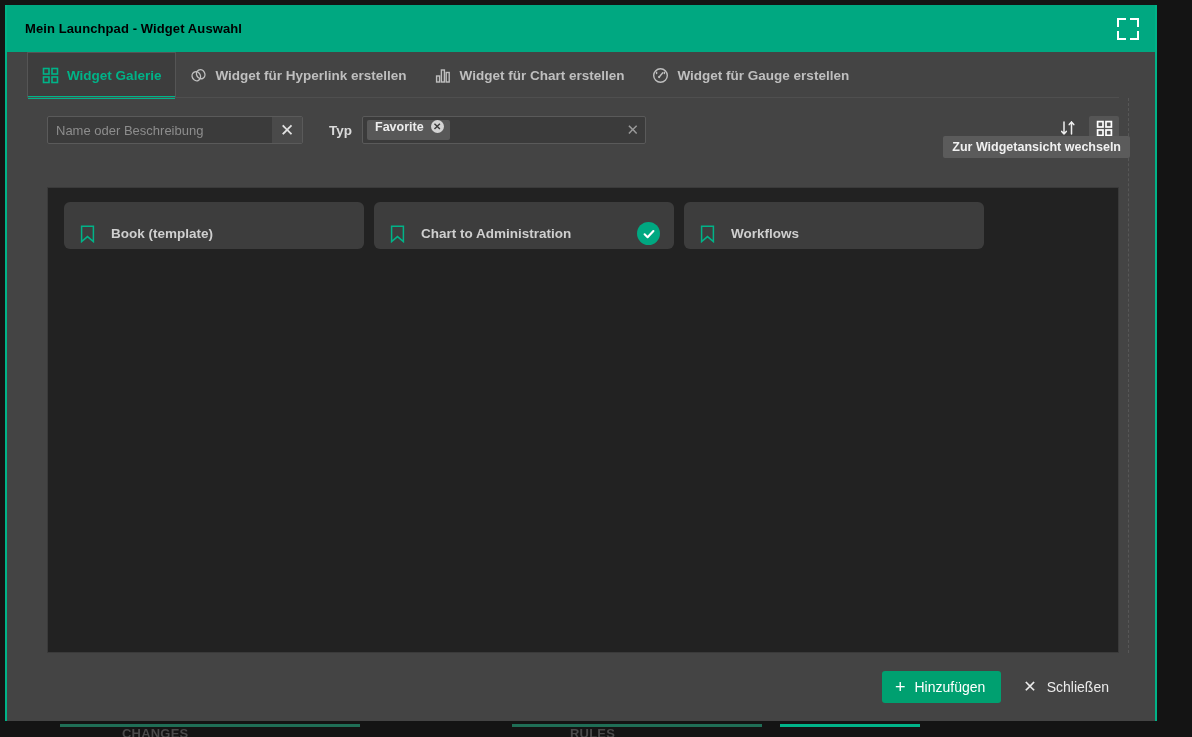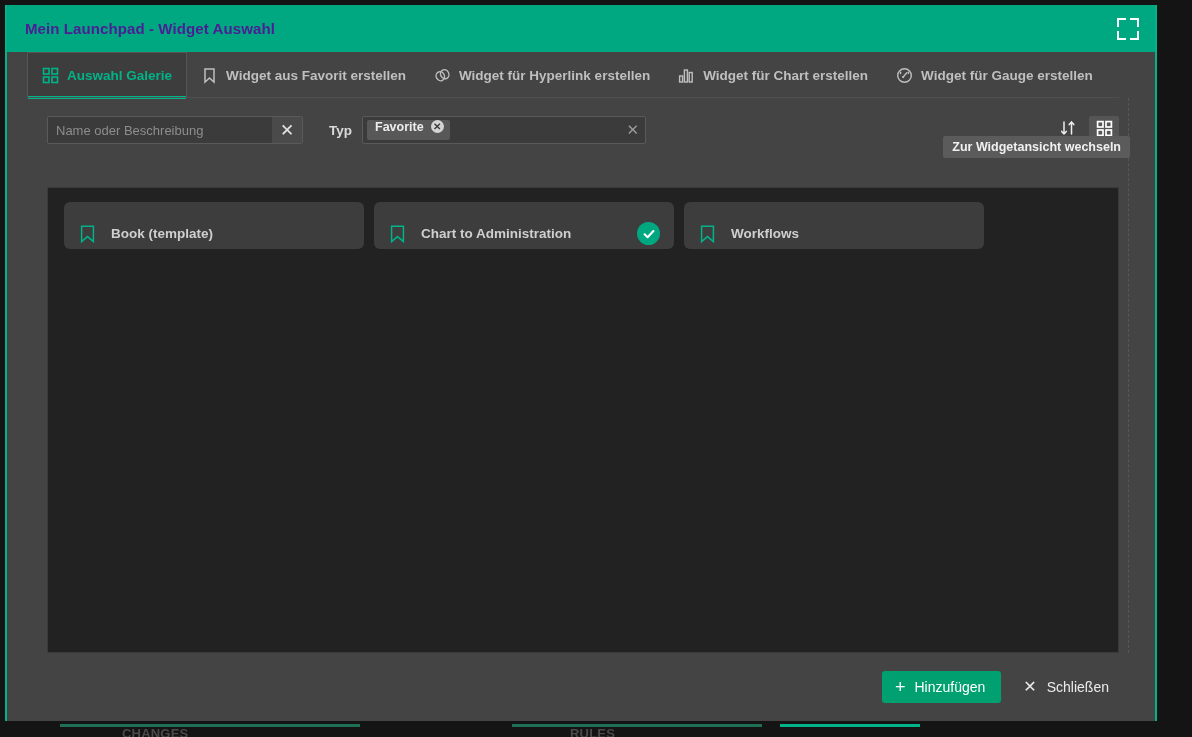--- a/index.html
+++ b/index.html
@@ -24,21 +24,21 @@
     background: #444444;
     border-left: 2px solid #00b388;
     border-right: 2px solid #00b388;
     display: flex; flex-direction: column;
   }
   .titlebar {
     height: 47px; background: #00a881;
     display: flex; align-items: center; justify-content: space-between;
     padding: 0 16px 0 18px; flex: 0 0 auto;
   }
-  .titlebar .title { font-size: 15px; font-weight: bold; color: #4c1d95; letter-spacing: .1px; }
+  .titlebar .title { font-size: 13px; font-weight: bold; color: #000000; letter-spacing: .1px; }
   .fullscreen-icon { width: 22px; height: 22px; position: relative; cursor: pointer; }
   .fullscreen-icon i { position: absolute; width: 9px; height: 9px; border: 2px solid #ffffff; }
   .fullscreen-icon i:nth-child(1) { left:0; top:0; border-right:none; border-bottom:none; }
   .fullscreen-icon i:nth-child(2) { right:0; top:0; border-left:none; border-bottom:none; }
   .fullscreen-icon i:nth-child(3) { left:0; bottom:0; border-right:none; border-top:none; }
   .fullscreen-icon i:nth-child(4) { right:0; bottom:0; border-left:none; border-top:none; }
 
   
   .tabbar {
     height: 46px; flex: 0 0 auto; position: relative;
@@ -174,31 +174,23 @@
 
     <div class="tab active">
       <span class="tab-ico">
         <svg viewBox="0 0 17 17" fill="none" stroke="#00b388" stroke-width="1.6">
           <rect x="1.5" y="1.5" width="5.5" height="5.5"></rect>
             <rect x="10" y="1.5" width="5.5" height="5.5"></rect>
           <rect x="1.5" y="10" width="5.5" height="5.5"></rect>
             <rect x="10" y="10" width="5.5" height="5.5"></rect>
         </svg>
       </span>
-      <span>Auswahl Galerie</span>
-    </div>
-
-    <div class="tab">
-      <span class="tab-ico">
-        <svg viewBox="0 0 17 17" fill="none" stroke="#bfbfbf" stroke-width="1.5">
-          <path d="M4 2 h9 v13 l-4.5 -4 l-4.5 4 z"></path>
-        </svg>
-      </span>
-      <span>Widget aus Favorit erstellen</span>
-    </div>
+      <span>Widget Galerie</span>
+    </div>
+
 
     <div class="tab">
       <span class="tab-ico">
         <svg viewBox="0 0 17 17" fill="none" stroke="#bfbfbf" stroke-width="1.4">
           <ellipse cx="6.3" cy="9.2" rx="4.1" ry="4.6" transform="rotate(-28 6.3 9.2)"></ellipse>
           <ellipse cx="10.7" cy="7.2" rx="4.1" ry="4.6" transform="rotate(-28 10.7 7.2)"></ellipse>
         </svg>
       </span>
       <span>Widget für Hyperlink erstellen</span>
     </div>

